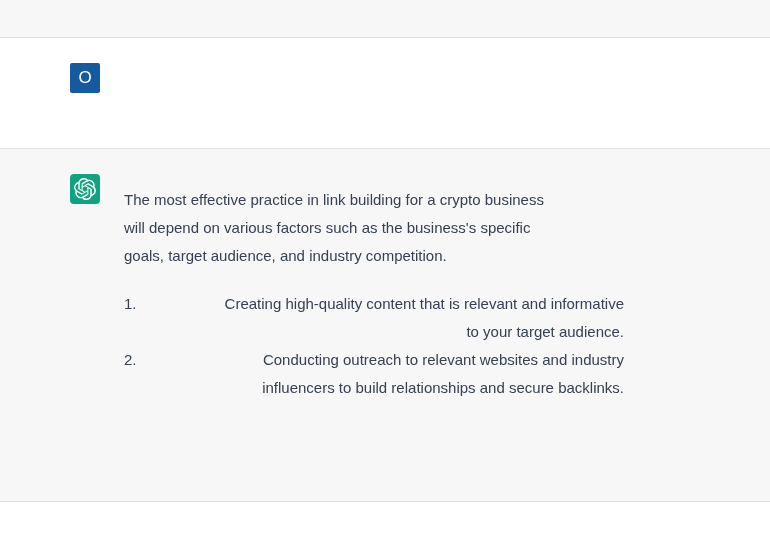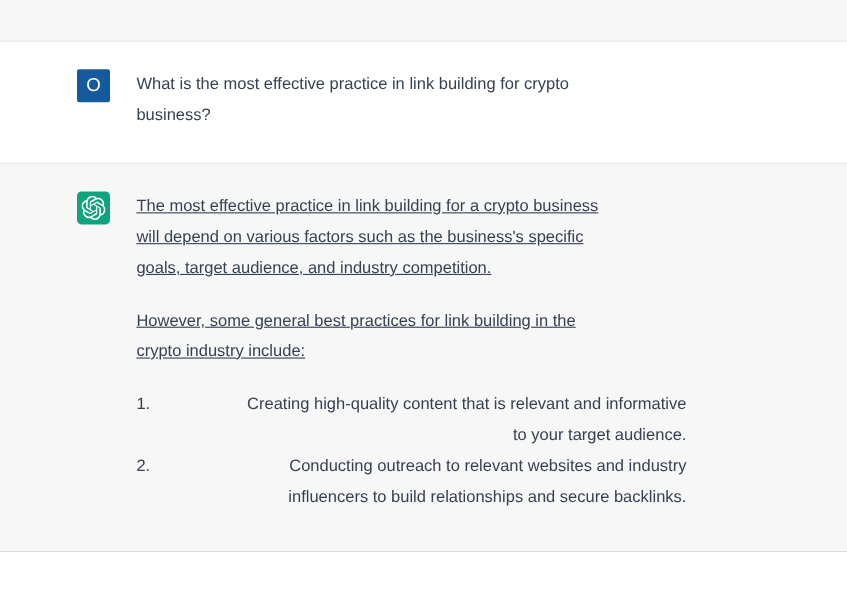--- a/index.html
+++ b/index.html
@@ -62,22 +62,21 @@
   .avatar.assistant-avatar {
     background: #10a37f;
     border-radius: 4px;
   }
   .msg-text {
     width: 500px;
     white-space: pre-line;
     margin: 0;
   }
   .msg-body p {
-    margin: 0 0 20px 0;
-    text-decoration: underline;
+    margin: 12px 0 20px 0;
   }
   .olist {
     margin: 0;
     padding: 0;
     list-style: none;
   }
   .olist li {
     display: flex;
     align-items: flex-start;
   }
@@ -93,36 +92,32 @@
 </style>
 </head>
 <body>
 
 <div class="band-gray"></div>
 
 <section class="message user">
   <div class="avatar user-avatar">
     <span>O</span>
   </div>
-  <div class="msg-text">What is the most effective practice in link building for crypto
-business?</div>
 </section>
 
 <section class="message assistant">
   <div class="avatar assistant-avatar">
     <svg width="22" height="22" viewBox="0 0 24 24" fill="#ffffff" aria-hidden="true">
       <path d="M22.2819 9.8211a5.9847 5.9847 0 0 0-.5157-4.9108 6.0462 6.0462 0 0 0-6.5098-2.9A6.0651 6.0651 0 0 0 4.9807 4.1818a5.9847 5.9847 0 0 0-3.9977 2.9 6.0462 6.0462 0 0 0 .7427 7.0966 5.98 5.98 0 0 0 .511 4.9107 6.051 6.051 0 0 0 6.5146 2.9001A5.9847 5.9847 0 0 0 13.2599 24a6.0557 6.0557 0 0 0 5.7718-4.2058 5.9894 5.9894 0 0 0 3.9977-2.9001 6.0557 6.0557 0 0 0-.7475-7.073zM13.2599 22.4301a4.4755 4.4755 0 0 1-2.8764-1.04l.1419-.0804 4.7783-2.7582a.7948.7948 0 0 0 .3927-.6813v-6.7369l2.02 1.1686a.071.071 0 0 1 .038.0615v5.5826a4.504 4.504 0 0 1-4.4945 4.4944zm-9.6607-4.1254a4.4708 4.4708 0 0 1-.5346-3.0137l.142.0852 4.783 2.7582a.7712.7712 0 0 0 .7806 0l5.8428-3.3685v2.3324a.0804.0804 0 0 1-.0332.0615L9.74 19.9502a4.4992 4.4992 0 0 1-6.1408-1.6455zM2.3408 7.8956a4.485 4.485 0 0 1 2.3655-1.9728V11.6a.7664.7664 0 0 0 .3879.6765l5.8144 3.3543-2.0201 1.1685a.0757.0757 0 0 1-.071 0l-4.8303-2.7865A4.504 4.504 0 0 1 2.3408 7.8956zm16.5963 3.8558L13.1038 8.364 15.1192 7.2a.0757.0757 0 0 1 .071 0l4.8303 2.7913a4.4944 4.4944 0 0 1-.6765 8.1042v-5.6772a.79.79 0 0 0-.407-.667zm2.0107-3.0231l-.142-.0852-4.7735-2.7818a.7759.7759 0 0 0-.7854 0L9.409 9.2297V6.8974a.0662.0662 0 0 1 .0284-.0615l4.8303-2.7866a4.4992 4.4992 0 0 1 6.6802 4.66zM8.3065 12.863l-2.02-1.1638a.0804.0804 0 0 1-.038-.0567V6.0742a4.4992 4.4992 0 0 1 7.3757-3.4537l-.142.0805L8.704 5.459a.7948.7948 0 0 0-.3927.6813zm1.0976-2.3654l2.602-1.4998 2.6069 1.4998v2.9994l-2.5974 1.4997-2.6067-1.4997z"></path>
     </svg>
   </div>
   <div class="msg-body">
     <p class="msg-text">The most effective practice in link building for a crypto business
 will depend on various factors such as the business's specific
 goals, target audience, and industry competition.</p>
-    <p class="msg-text">However, some general best practices for link building in the
-crypto industry include:</p>
     <ol class="olist">
       <li>
         <span class="li-num">1.</span>
         <span class="li-text">Creating high-quality content that is relevant and informative
 to your target audience.</span>
       </li>
       <li>
         <span class="li-num">2.</span>
         <span class="li-text">Conducting outreach to relevant websites and industry
 influencers to build relationships and secure backlinks.</span>

